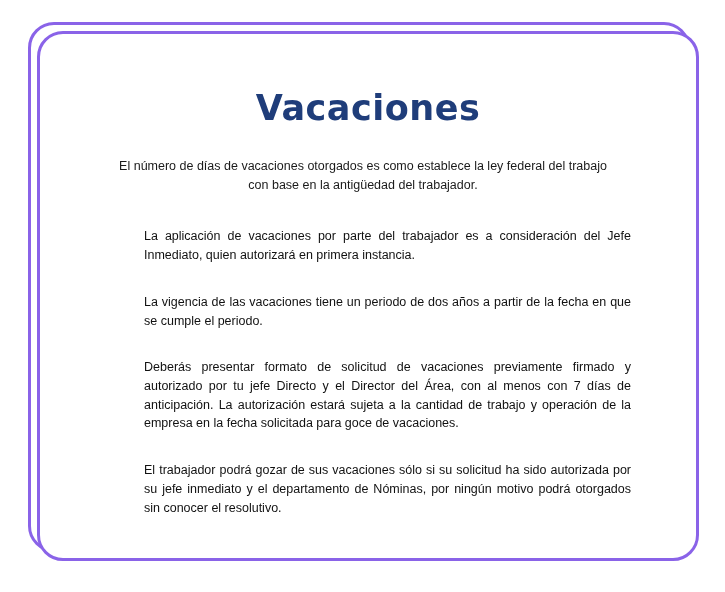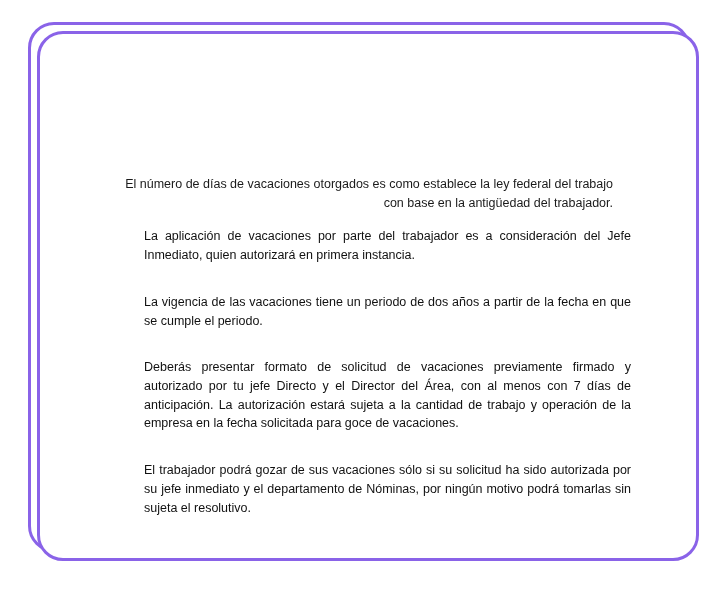--- a/index.html
+++ b/index.html
@@ -64,22 +64,21 @@
     font-family: "DejaVu Sans", sans-serif;
   }
   .intro {
     position: absolute;
     top: 126px;
     left: 76px;
     width: 500px;
     font-size: 12.5px;
     color: #1a1a1a;
     line-height: 1.55;
-    text-align: right;
-    margin-top: 18px;
+    text-align: center;
   }
   .body-block {
     position: absolute;
     left: 107px;
     width: 487px;
     font-size: 12.5px;
     color: #111111;
     line-height: 1.5;
     text-align: justify;
     text-justify: inter-word;
@@ -92,25 +91,26 @@
 </head>
 <body>
 
 <div class="slide">
 
   <div class="frame-back"></div>
   <div class="frame-front"></div>
 
   <div class="content">
 
+    <div class="title">Vacaciones</div>
 
     <div class="intro">El número de días de vacaciones otorgados es como establece la ley federal del trabajo con base en la antigüedad del trabajador.</div>
 
     <div class="body-block b1">La aplicación de vacaciones por parte del trabajador es a consideración del Jefe Inmediato, quien autorizará en primera instancia.</div>
 
     <div class="body-block b2">La vigencia de las vacaciones tiene un periodo de dos años a partir de la fecha en que se cumple el periodo.</div>
 
     <div class="body-block b3">Deberás presentar formato de solicitud de vacaciones previamente firmado y autorizado por tu jefe Directo y el Director del Área, con al menos con 7 días de anticipación. La autorización estará sujeta a la cantidad de trabajo y operación de la empresa en la fecha solicitada para goce de vacaciones.</div>
 
-    <div class="body-block b4">El trabajador podrá gozar de sus vacaciones sólo si su solicitud ha sido autorizada por su jefe inmediato y el departamento de Nóminas, por ningún motivo podrá tomarlas sin sujeta el resolutivo.</div>
+    <div class="body-block b4">El trabajador podrá gozar de sus vacaciones sólo si su solicitud ha sido autorizada por su jefe inmediato y el departamento de Nóminas, por ningún motivo podrá otorgados sin conocer el resolutivo.</div>
 
   </div>
 </div>
 
 </body></html>

